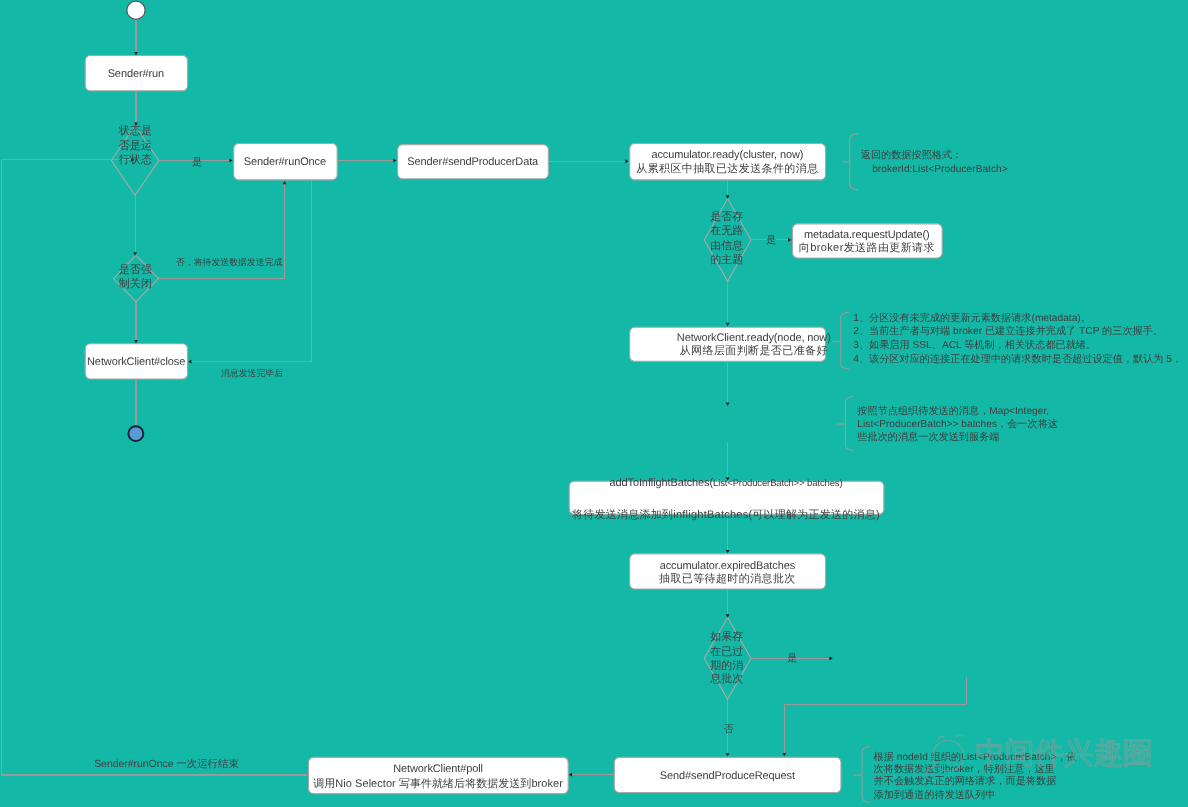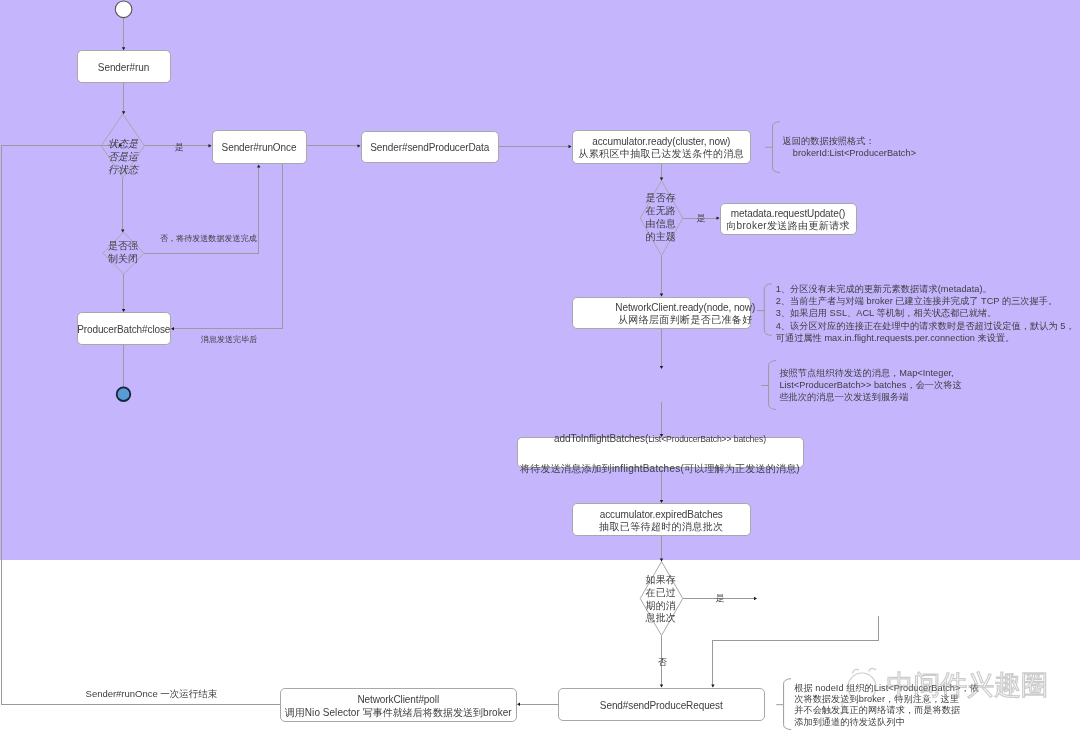--- a/index.html
+++ b/index.html
@@ -1,19 +1,19 @@
 <!DOCTYPE html>
 <html><head>
 <meta charset="utf-8">
 <style>
   html,body{margin:0;padding:0;background:#ffffff;}
   body{width:1080px;height:734px;overflow:hidden;
        font-family:"Liberation Sans",sans-serif;
        -webkit-font-smoothing:antialiased;}
-  #canvas{position:relative;width:1080px;height:560px;background:#c4b5fd;}
+  #canvas{position:relative;width:1080px;height:734px;background:#14b8a6;}
   .layer{position:absolute;left:0;top:0;width:1080px;height:734px;}
   svg.layer{pointer-events:none;}
 
   .node{position:absolute;box-sizing:border-box;border:1px solid #a8a8a8;border-radius:5px;background:#fff;
         display:flex;flex-direction:column;align-items:center;justify-content:center;
         color:#3d3d3d;white-space:nowrap;padding-top:3.3px;}
   .node .ln{display:block;font-size:10px;line-height:12.2px;letter-spacing:0.04px;}
   .node .ln.cjk{letter-spacing:0.36px;}
   .node .ln.narrow{letter-spacing:0.22px;}
   .node .ln.lat{font-size:10px;letter-spacing:-0.1px;}
@@ -110,21 +110,21 @@
 
   <div class="node" style="left:76.5px;top:50px;width:94px;height:33px;">
     <span class="ln lat">Sender#run</span>
   </div>
 
   <div class="node" style="left:211.5px;top:130px;width:95px;height:33.5px;justify-content:center;">
     <span class="ln lat">Sender#runOnce</span>
   </div>
 
   <div class="node" style="left:76.5px;top:312px;width:94.5px;height:33px;">
-    <span class="ln lat">ProducerBatch#close</span>
+    <span class="ln lat">NetworkClient#close</span>
   </div>
 
   <div class="node" style="left:360.5px;top:130.5px;width:138.5px;height:32.5px;">
     <span class="ln lat">Sender#sendProducerData</span>
   </div>
 
   <div class="node" style="left:571.5px;top:130px;width:179.5px;height:33.5px;">
     <span class="ln lat">accumulator.ready(cluster, now)</span>
     <span class="ln cjk">从累积区中抽取已达发送条件的消息</span>
   </div>
@@ -153,21 +153,21 @@
 
   <div class="node" style="left:279.5px;top:688px;width:237.5px;height:34px;">
     <span class="ln lat">NetworkClient#poll</span>
     <span class="ln">调用Nio Selector 写事件就绪后将数据发送到broker</span>
   </div>
 
   <div class="node" style="left:557.5px;top:687.5px;width:207.5px;height:33px;">
     <span class="ln lat">Send#sendProduceRequest</span>
   </div>
 
-  <div class="dtext" style="left:107.6px;top:138px;width:31px;font-style:italic;">
+  <div class="dtext" style="left:107.6px;top:114px;width:31px;">
     <span class="ln">状态是</span>
     <span class="ln">否是运</span>
     <span class="ln">行状态</span>
   </div>
 
   <div class="dtext" style="left:107.6px;top:239.6px;width:31px;">
     <span class="ln">是否强</span>
     <span class="ln">制关闭</span>
   </div>
 
@@ -196,21 +196,20 @@
   <div class="note" style="left:782.5px;top:135px;">
     <span class="ln">返回的数据按照格式：</span>
     <span class="ln">&nbsp;&nbsp;&nbsp;&nbsp;brokerId:List&lt;ProducerBatch&gt;</span>
   </div>
 
   <div class="note" style="left:775.7px;top:282.8px;">
     <span class="ln">1、分区没有未完成的更新元素数据请求(metadata)。</span>
     <span class="ln">2、当前生产者与对端 broker 已建立连接并完成了 TCP 的三次握手。</span>
     <span class="ln">3、如果启用 SSL、ACL 等机制，相关状态都已就绪。</span>
     <span class="ln">4、该分区对应的连接正在处理中的请求数时是否超过设定值，默认为 5，</span>
-    <span class="ln">可通过属性 max.in.flight.requests.per.connection 来设置。</span>
   </div>
 
   <div class="note" style="left:779.4px;top:366.7px;">
     <span class="ln">按照节点组织待发送的消息，Map&lt;Integer,</span>
     <span class="ln">List&lt;ProducerBatch&gt;&gt; batches，会一次将这</span>
     <span class="ln">些批次的消息一次发送到服务端</span>
   </div>
 
   <div class="note tight" style="left:794.2px;top:683px;">
     <span class="ln">根据 nodeId 组织的List&lt;ProducerBatch&gt;，依</span>

